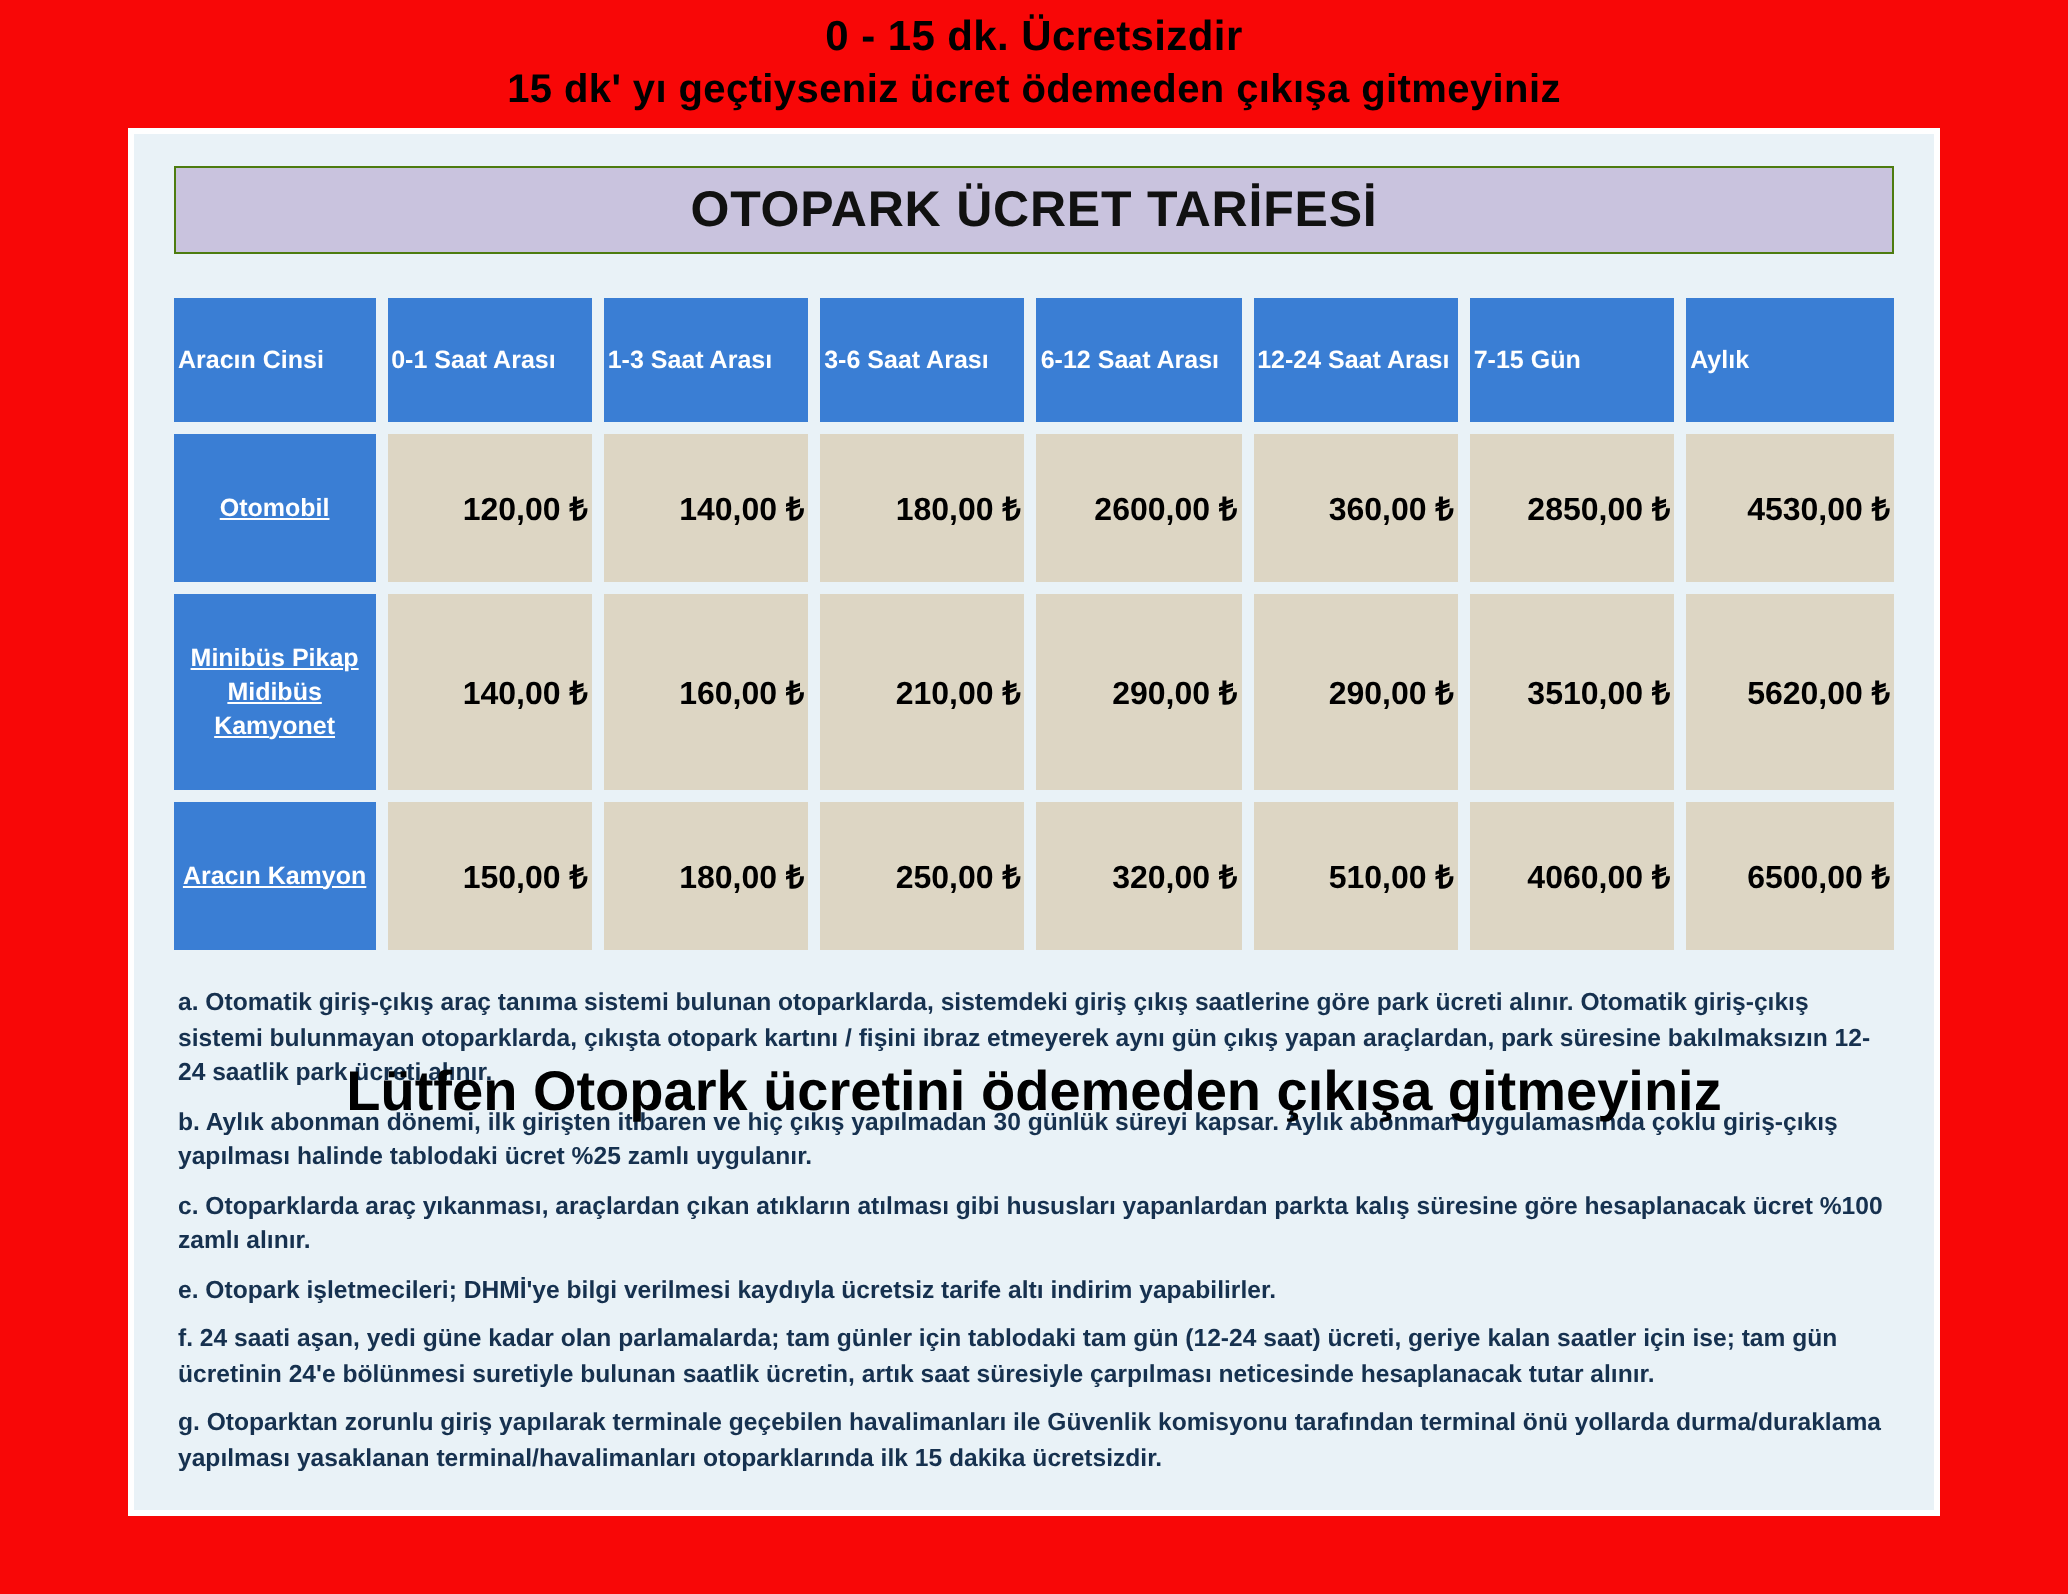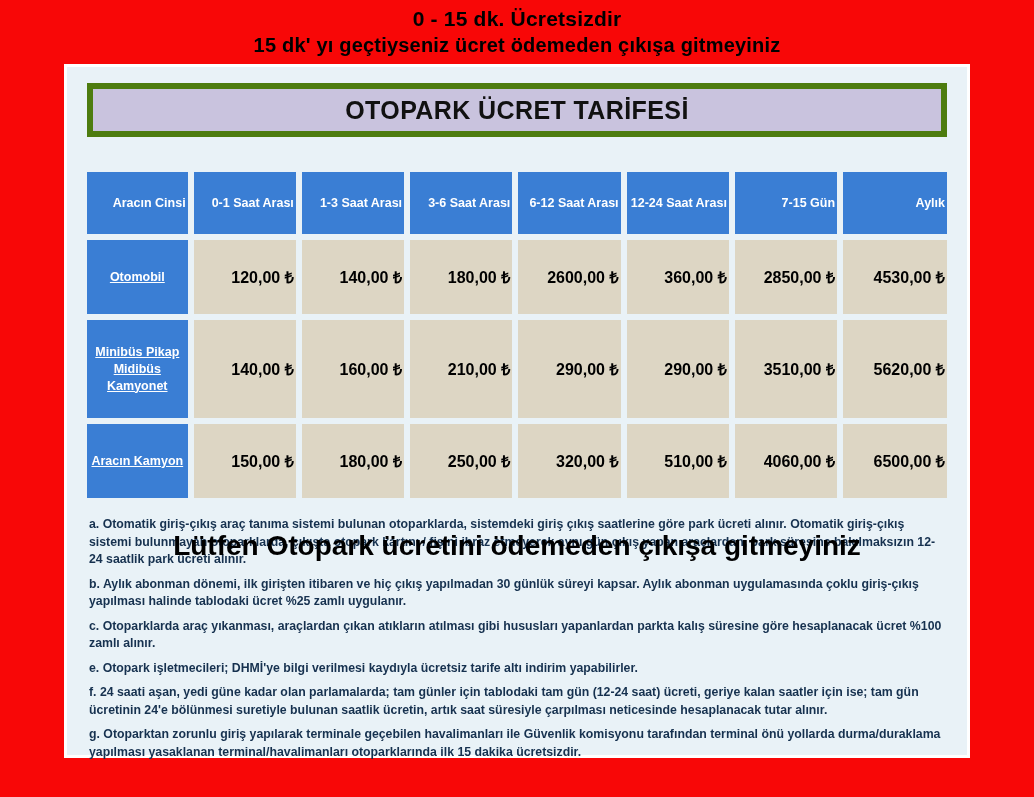--- a/index.html
+++ b/index.html
@@ -41,47 +41,47 @@
     top: 64px;
     width: 906px;
     height: 694px;
     background: #e9f2f7;
     border: 3px solid #ffffff;
     box-sizing: border-box;
     padding: 12px 14px 10px 14px;
   }
   .title-bar {
     background: #c9c3de;
-    border: 6px solid #4d7c0f;
+    border: 1px solid #4d7c0f;
     height: 42px;
     display: flex;
     align-items: center;
     justify-content: center;
-    margin: 4px 6px 29px 6px;
+    margin: 4px 6px 16px 6px;
   }
   .title-bar .title-text {
     font-size: 25px;
     font-weight: bold;
     color: #111111;
     letter-spacing: 0.4px;
   }
   table.tariff {
     border-collapse: separate;
     border-spacing: 6px 6px;
     width: 100%;
     table-layout: fixed;
   }
   table.tariff th {
     background: #3a7ed4;
     color: #ffffff;
     font-size: 12.5px;
     font-weight: bold;
     height: 58px;
     vertical-align: middle;
-    text-align: right;
+    text-align: left;
     line-height: 15px;
     padding: 2px;
   }
   table.tariff td.rowhead {
     background: #3a7ed4;
     color: #ffffff;
     font-size: 12.5px;
     font-weight: bold;
     text-align: center;
     vertical-align: middle;

